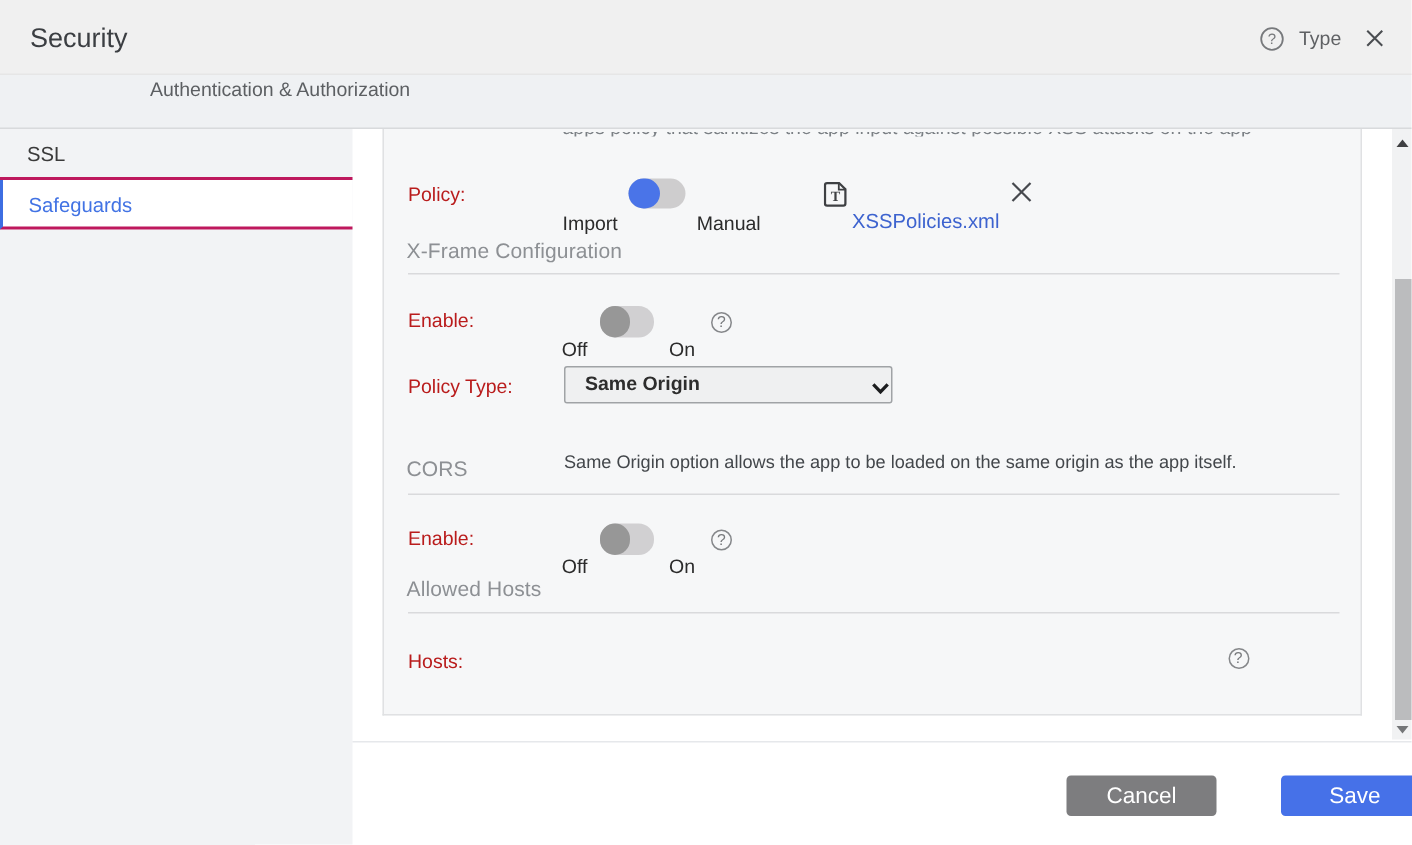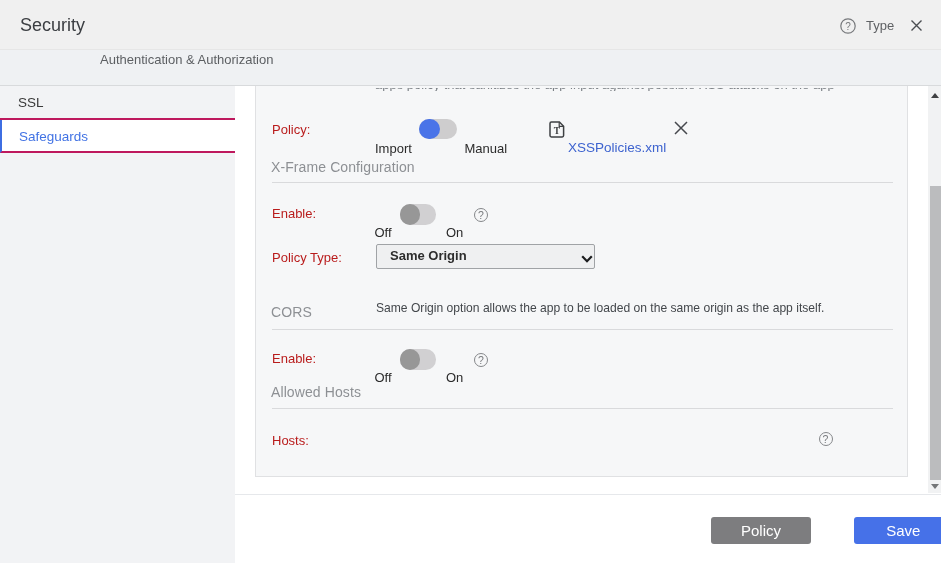--- a/index.html
+++ b/index.html
@@ -139,14 +139,14 @@
     <div class="lbl" style="top:346.5px">Hosts:</div>
     <div class="qicon" style="left:562.5px;top:345.5px">?</div>
   </div>
 
   <div class="sbtrack"></div>
   <div class="sbthumb"></div>
   <div class="arr-up"></div>
   <div class="arr-dn"></div>
 
   <div class="fdiv"></div>
-  <div class="btn cancel">Policy</div>
+  <div class="btn cancel">Cancel</div>
   <div class="btn save">Save</div>
 
 </body></html>

